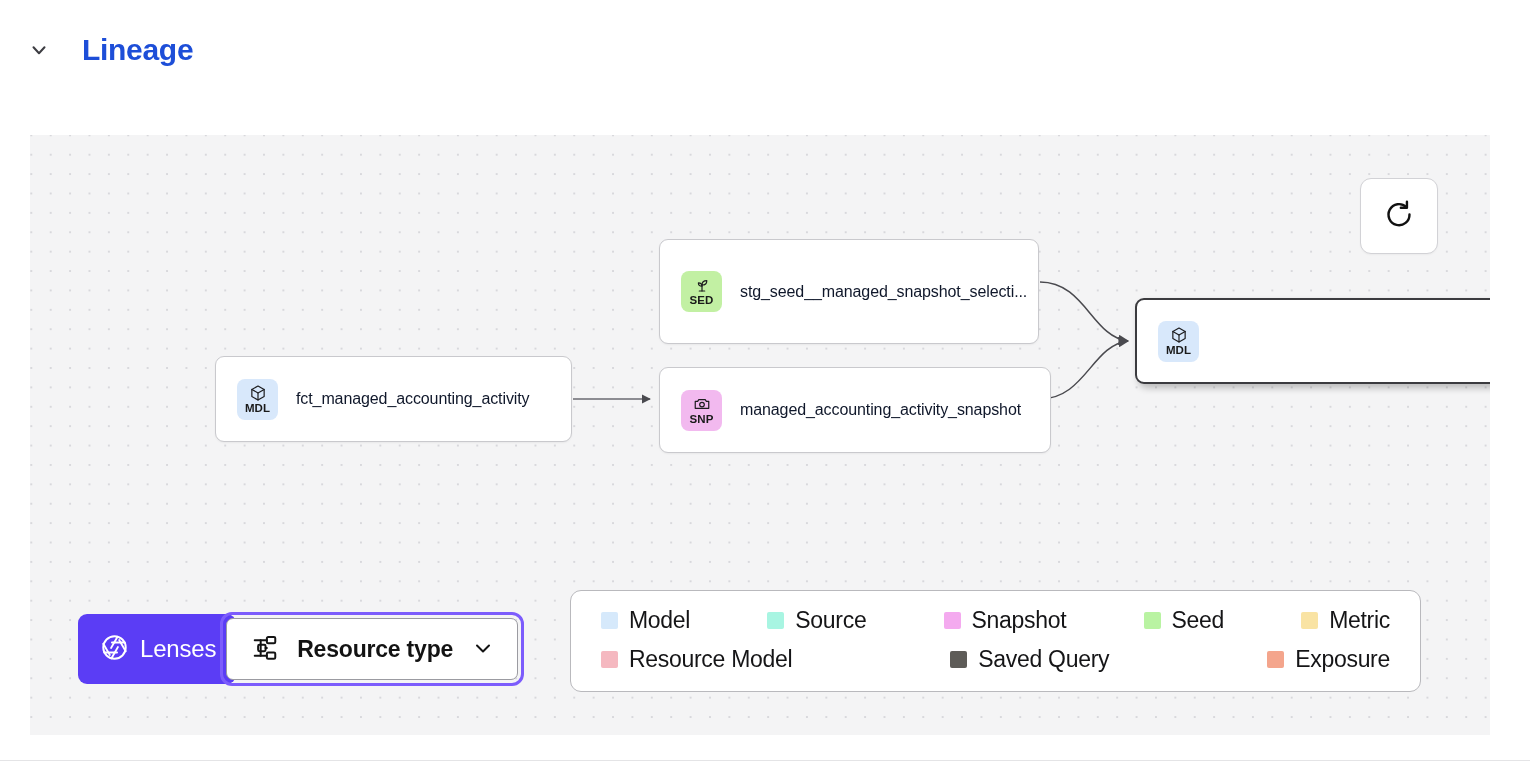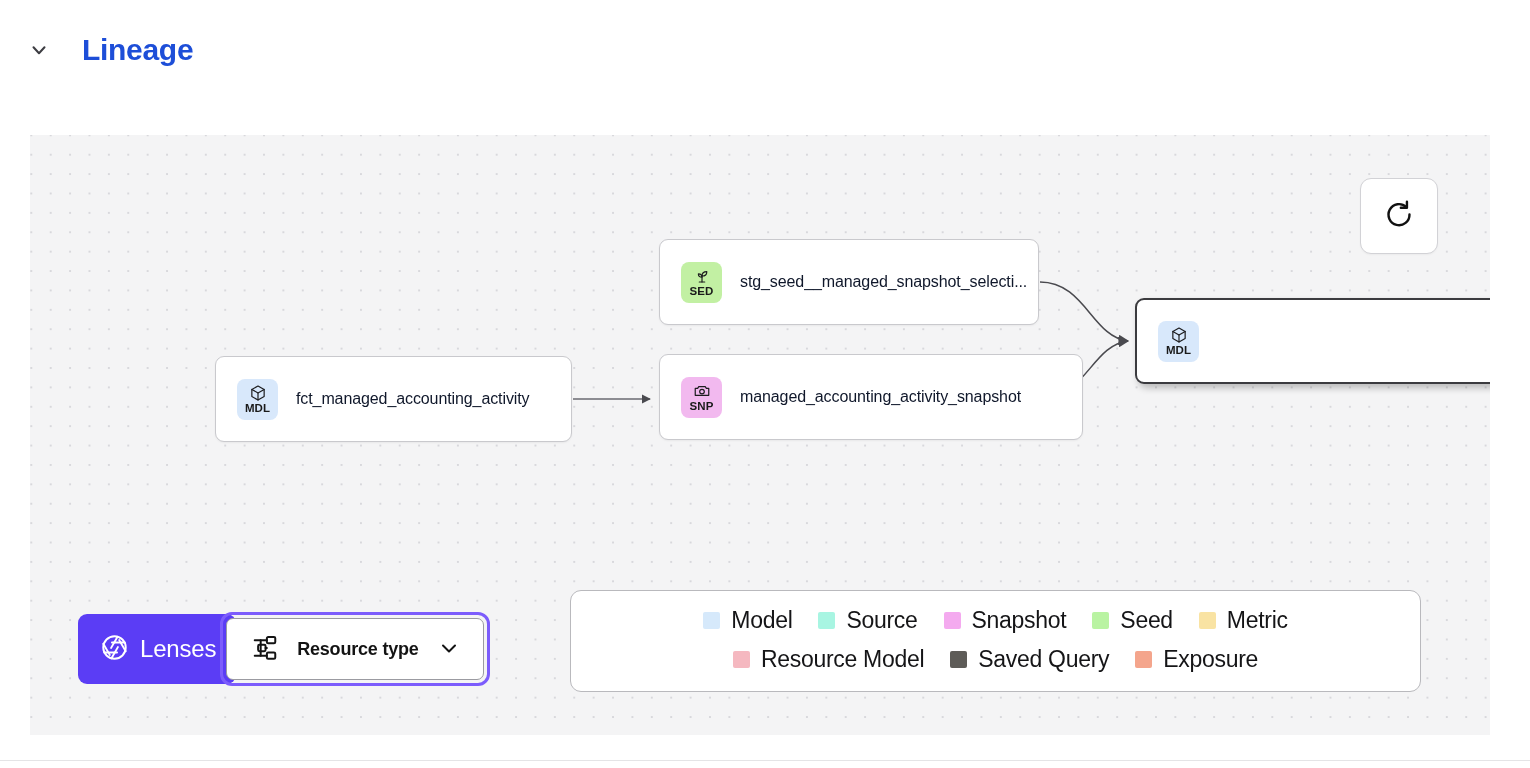--- a/index.html
+++ b/index.html
@@ -194,21 +194,21 @@
     border-radius: 7px;
     height: 62px;
     padding: 0 22px 0 24px;
     display: flex;
     align-items: center;
     gap: 18px;
     cursor: pointer;
     box-sizing: border-box;
   }
   .resource-btn .resource-label {
-    font-size: 18px;
+    font-size: 23px;
     font-weight: 600;
     color: #131313;
     letter-spacing: -0.2px;
     white-space: nowrap;
   }
 
   
   .legend {
     position: absolute;
     left: 540px;
@@ -219,21 +219,21 @@
     border: 1px solid #b9b9bd;
     border-radius: 11px;
     padding: 16px 30px 18px 30px;
     display: flex;
     flex-direction: column;
     gap: 12px;
   }
   .legend-row {
     display: flex;
     align-items: center;
-    justify-content: center;
+    justify-content: space-between;
     gap: 26px;
   }
   .legend-item {
     display: flex;
     align-items: center;
     gap: 11px;
   }
   .legend-swatch {
     width: 17px;
     height: 17px;
@@ -290,34 +290,34 @@
       <svg width="18" height="18" viewBox="0 0 24 24" fill="none" stroke="#1d1d1f" stroke-width="1.6" stroke-linecap="round" stroke-linejoin="round">
         <path d="M12 2.7 20.2 7.3v9.4L12 21.3 3.8 16.7V7.3z"></path>
         <path d="M3.8 7.3 12 11.9l8.2-4.6"></path>
         <path d="M12 11.9v9.4"></path>
       </svg>
       <span class="abbr">MDL</span>
     </div>
     <div class="node-label">fct_managed_accounting_activity</div>
   </div>
 
-  <div class="node" style="left:629px; top:104px; width:380px; height:86px;">
+  <div class="node" style="left:629px; top:104px; width:380px; height:105px;">
     <div class="node-badge badge-seed">
       <svg width="18" height="18" viewBox="0 0 24 24" fill="none" stroke="#1d1d1f" stroke-width="1.6" stroke-linecap="round" stroke-linejoin="round">
         <path d="M12 20v-8"></path>
         <path d="M12 12C12 8.5 14.6 6.2 18.4 6.2 18.4 10 16 12 12 12z"></path>
         <path d="M12 13.5C12 10.9 10 9.2 7.2 9.2 7.2 12 9.1 13.5 12 13.5z"></path>
         <path d="M8.4 20h7.2"></path>
       </svg>
       <span class="abbr">SED</span>
     </div>
     <div class="node-label">stg_seed__managed_snapshot_selecti...</div>
   </div>
 
-  <div class="node" style="left:629px; top:219px; width:424px; height:86px;">
+  <div class="node" style="left:629px; top:232px; width:392px; height:86px;">
     <div class="node-badge badge-snapshot">
       <svg width="18" height="18" viewBox="0 0 24 24" fill="none" stroke="#1d1d1f" stroke-width="1.6" stroke-linecap="round" stroke-linejoin="round">
         <path d="M3 8.4h3.2l1.5-2.3h8.6l1.5 2.3H21v9.3H3z"></path>
         <circle cx="12" cy="12.8" r="3.1"></circle>
       </svg>
       <span class="abbr">SNP</span>
     </div>
     <div class="node-label">managed_accounting_activity_snapshot</div>
   </div>
 

